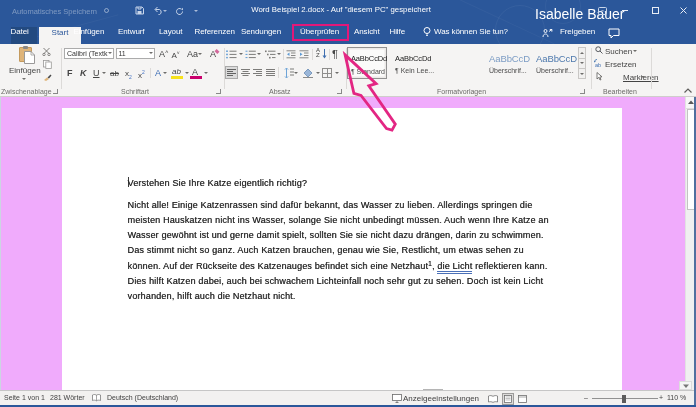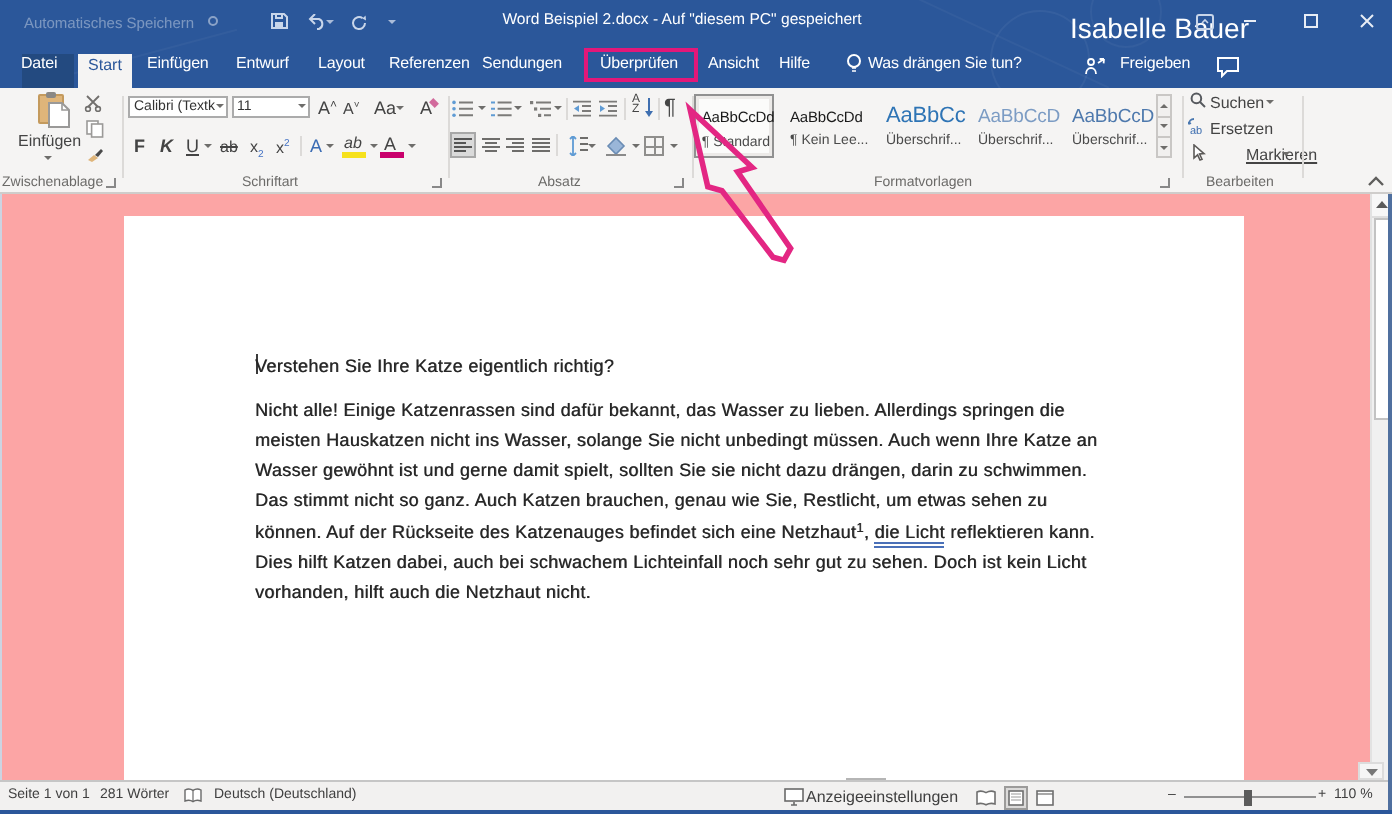--- a/index.html
+++ b/index.html
@@ -8,41 +8,41 @@
   .abs { position:absolute; }
 
   
   #bluezone { left:0; top:0; width:696px; height:44px; background:#2b579a; overflow:hidden; }
   #qat { left:12px; top:7px; color:rgba(255,255,255,0.38); font-size:7.5px; }
   #title { left:-7px; top:5px; width:696px; text-align:center; color:#fff; font-size:7.8px; }
   #user { left:535px; top:6px; color:#fff; font-size:14px; }
 
   
   .tab { position:absolute; top:26.5px; color:#fff; font-size:8px; letter-spacing:-0.1px; }
-  #tabstart { left:39px; top:27px; width:27px; height:18px; background:#f5f4f3; color:#2b579a; text-align:center; line-height:12.5px; font-size:8px; }
+  #tabstart { left:39px; top:27px; width:42px; height:18px; background:#f5f4f3; color:#2b579a; text-align:center; line-height:12.5px; font-size:8px; }
   #uebbox { left:292px; top:23.5px; width:57px; height:17px; border:2.5px solid #e21879; }
 
   
   #ribbon { left:0; top:44px; width:696px; height:53px; background:#f5f4f3; border-bottom:1px solid #cfcdcb; }
   #ribbonin { position:absolute; left:0; top:1px; width:696px; height:52px; }
   #ribbon .abs { position:absolute; }
   .sep { position:absolute; top:3px; width:1px; height:41px; background:#dcdad8; }
   .glabel { position:absolute; top:43px; font-size:7px; color:#6b6a68; }
   .rtxt { color:#444; }
   .carel { width:0; height:0; border-left:2px solid transparent; border-right:2px solid transparent; border-top:2.5px solid #6e6d6b; }
   .launcher { width:5px; height:5px; border-right:1px solid #888; border-bottom:1px solid #888; }
   .inbox { background:#fff; border:1px solid #ababab; font-size:7px; color:#333; }
 
   
   .card { position:absolute; top:2px; height:30px; }
   .cardA { font-size:7.5px; letter-spacing:-0.1px; color:#1a1a1a; position:absolute; top:5px; left:3px; white-space:nowrap; }
   .cardL { font-size:7px; color:#4a4a4a; position:absolute; top:18px; left:3px; white-space:nowrap; }
 
   
-  #docarea { left:0; top:97px; width:696px; height:293px; background:#fca5a5; border-left:1px solid #ccd4e2; }
+  #docarea { left:0; top:97px; width:696px; height:293px; background:#f0abfc; border-left:1px solid #ccd4e2; }
   #page { position:absolute; left:61px; top:11px; width:560px; height:282px; background:#fff; }
   #doctext { position:absolute; left:126.5px; top:78.5px; width:440px; font-size:9px; letter-spacing:0.18px; line-height:15.05px; color:#262626; text-shadow:0.3px 0 0 rgba(38,38,38,0.75); }
   #doctext p { margin:0; }
   #doctext sup { font-size:6.5px; vertical-align:baseline; position:relative; top:-3px; line-height:0; }
   .dul { border-bottom:3px double #4a70b8; }
 
   
   #vscroll { position:absolute; left:684px; top:0; width:10px; height:293px; background:#f0f0f0; border-left:1px solid #e2e2e2; }
 
   
@@ -105,21 +105,21 @@
   <div class="abs tab" style="left:241px;">Sendungen</div>
   <div class="abs tab" style="left:300px;">Überprüfen</div>
   <div class="abs" id="uebbox"></div>
   <div class="abs tab" style="left:354px;">Ansicht</div>
   <div class="abs tab" style="left:389.5px;">Hilfe</div>
 
   <svg class="abs" style="left:423px; top:27px;" width="8" height="11" viewBox="0 0 8 11">
     <circle cx="4" cy="3.5" r="3" fill="none" stroke="#fff" stroke-width="1"></circle>
     <path d="M3 7 h2 M3 8.5 h2" stroke="#fff" stroke-width="0.8"></path>
   </svg>
-  <div class="abs tab" style="left:434px;">Was drängen Sie tun?</div>
+  <div class="abs tab" style="left:434px;">Was können Sie tun?</div>
 
   <svg class="abs" style="left:542px; top:27.5px;" width="11" height="10" viewBox="0 0 11 10">
     <circle cx="3.5" cy="3" r="1.5" fill="none" stroke="#fff" stroke-width="0.9"></circle>
     <path d="M1 9 c0-2 1.2-3 2.5-3 s2.5 1 2.5 3" fill="none" stroke="#fff" stroke-width="0.9"></path>
     <path d="M7 3.5 L10 1.5 M10 1.5 l-2.2 0 M10 1.5 l-0.2 2.2" stroke="#fff" stroke-width="0.9" fill="none"></path>
   </svg>
   <div class="abs tab" style="left:560px;">Freigeben</div>
 
   <svg class="abs" style="left:608px; top:27.5px;" width="12" height="11" viewBox="0 0 12 11">
     <path d="M1 1 h10 v6.5 h-5.5 l-2.5 2.5 v-2.5 h-2 z" fill="none" stroke="#fff" stroke-width="1"></path>
@@ -264,24 +264,20 @@
     <div class="sep" style="left:345.5px;"></div>
 
     <div class="card" style="left:346.9px; top:1.5px; width:40.5px; height:32px; background:#fbfbfa; border:1px solid #919191; box-shadow:inset 0 0 0 1.5px #eceae8;">
       <div class="cardA" style="top:6.5px;">AaBbCcDd</div>
       <div class="cardL" style="top:20px;">¶ Standard</div>
     </div>
     <div class="card" style="left:392px; top:1.5px; width:46px;">
       <div class="cardA" style="top:7px;">AaBbCcDd</div>
       <div class="cardL" style="top:20.5px;">¶ Kein Lee...</div>
     </div>
-    <div class="card" style="left:440px; top:1.5px; width:44px; overflow:hidden;">
-      <div class="cardA" style="top:5px; font-size:11px; color:#2e74b5;">AaBbCc</div>
-      <div class="cardL" style="top:20.5px;">Überschrif...</div>
-    </div>
     <div class="card" style="left:486px; top:1.5px; width:45px; overflow:hidden;">
       <div class="cardA" style="top:6px; font-size:9.5px; color:#7c9cc4;">AaBbCcD</div>
       <div class="cardL" style="top:20.5px;">Überschrif...</div>
     </div>
     <div class="card" style="left:533px; top:1.5px; width:44px; overflow:hidden;">
       <div class="cardA" style="top:6px; font-size:9.5px; color:#4e79ad;">AaBbCcDc</div>
       <div class="cardL" style="top:20.5px;">Überschrif...</div>
     </div>
 
     <div class="abs" style="left:577.5px; top:1.5px; width:8px; height:32px; border:1px solid #c9c7c5; background:#f1f0ef;">

